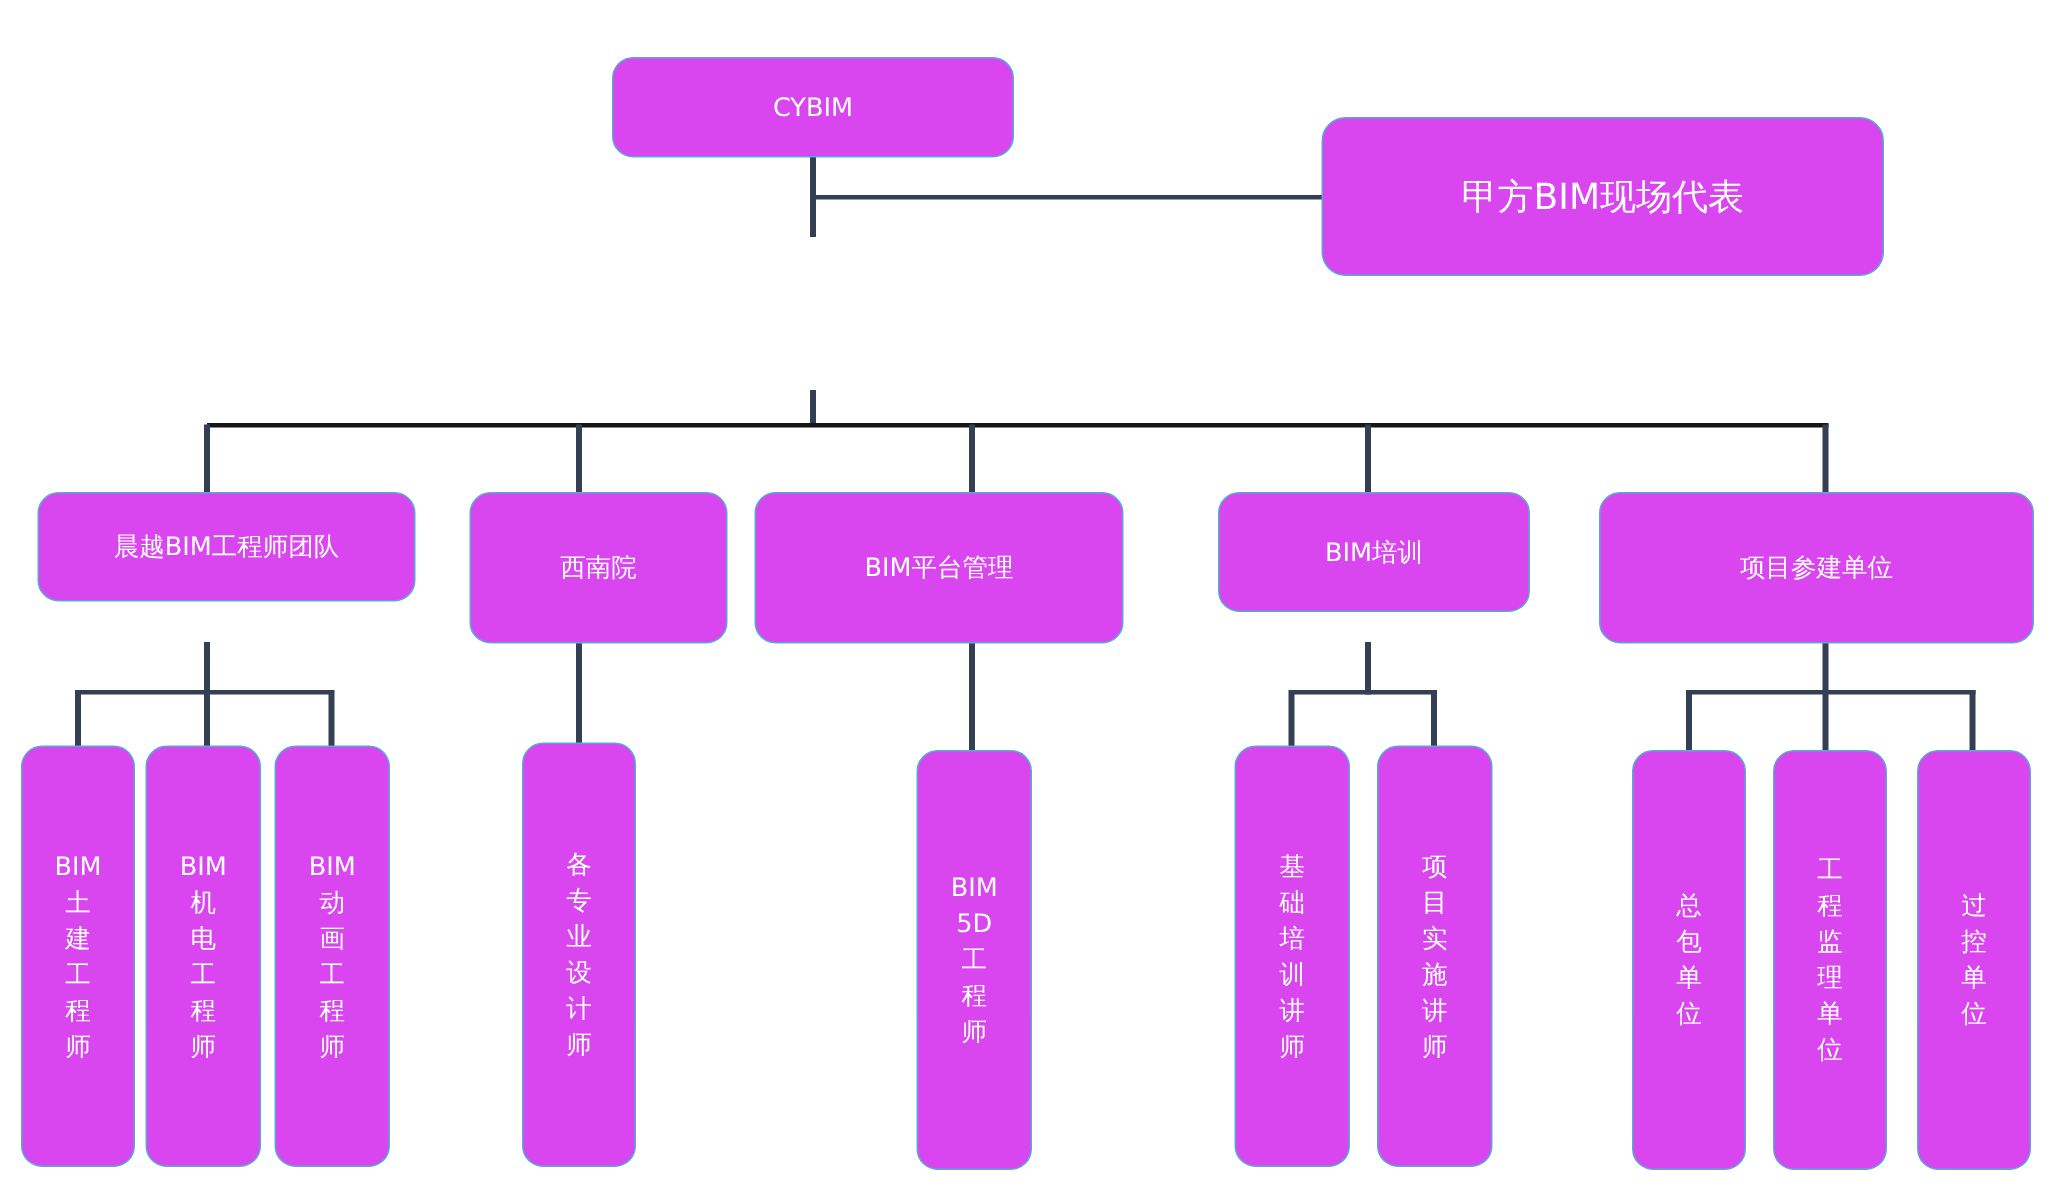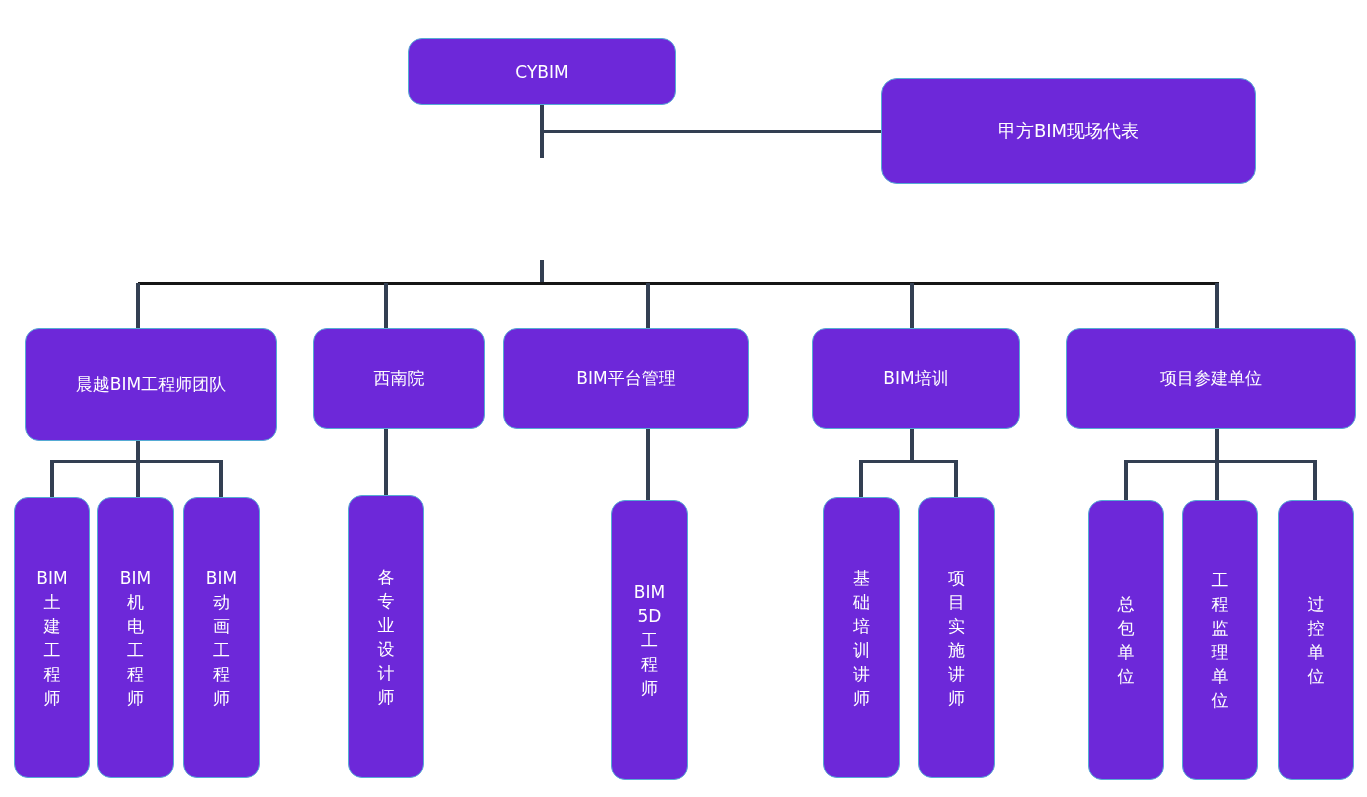--- a/index.html
+++ b/index.html
@@ -6,40 +6,40 @@
   #canvas {
     position: relative;
     width: 1367px;
     height: 797px;
     background: #ffffff;
     font-family: "DejaVu Sans", "Liberation Sans", sans-serif;
     overflow: hidden;
   }
   .node {
     position: absolute;
-    background: #6d28d9;
+    background: #d946ef;
     border: 1px solid #55ABD4;
     color: #ffffff;
     display: flex;
     align-items: center;
     justify-content: center;
     text-align: center;
     box-sizing: border-box;
     font-size: 17px;
     z-index: 2;
   }
   .node.r14 { border-radius: 14px; }
   .node.r16 { border-radius: 16px; }
   .leaf {
     white-space: pre-line;
     line-height: 24px;
     font-size: 17px;
     border-radius: 14px;
   }
-  .advisor-text { font-size: 18px; }
+  .advisor-text { font-size: 24px; }
   .v {
     position: absolute;
     width: 4px;
     background: #333F52;
     z-index: 1;
   }
   .h {
     position: absolute;
     height: 3px;
     background: #333F52;
@@ -85,33 +85,33 @@
 
   <div class="node r14" style="left:408px; top:38px; width:268px; height:67px;">
     <span>CYBIM</span>
   </div>
 
   <div class="node r16" style="left:881px; top:78px; width:375px; height:106px;">
     <span class="advisor-text">甲方BIM现场代表</span>
   </div>
 
 
-  <div class="node r14" style="left:25px; top:328px; width:252px; height:113px;">
+  <div class="node r14" style="left:25px; top:328px; width:252px; height:73px;">
     <span>晨越BIM工程师团队</span>
   </div>
 
   <div class="node r14" style="left:313px; top:328px; width:172px; height:101px;">
     <span>西南院</span>
   </div>
 
   <div class="node r14" style="left:503px; top:328px; width:246px; height:101px;">
     <span>BIM平台管理</span>
   </div>
 
-  <div class="node r14" style="left:812px; top:328px; width:208px; height:101px;">
+  <div class="node r14" style="left:812px; top:328px; width:208px; height:80px;">
     <span>BIM培训</span>
   </div>
 
   <div class="node r14" style="left:1066px; top:328px; width:290px; height:101px;">
     <span>项目参建单位</span>
   </div>
 
   <div class="node leaf" style="left:14px; top:497px; width:76px; height:281px;">BIM
 土
 建

